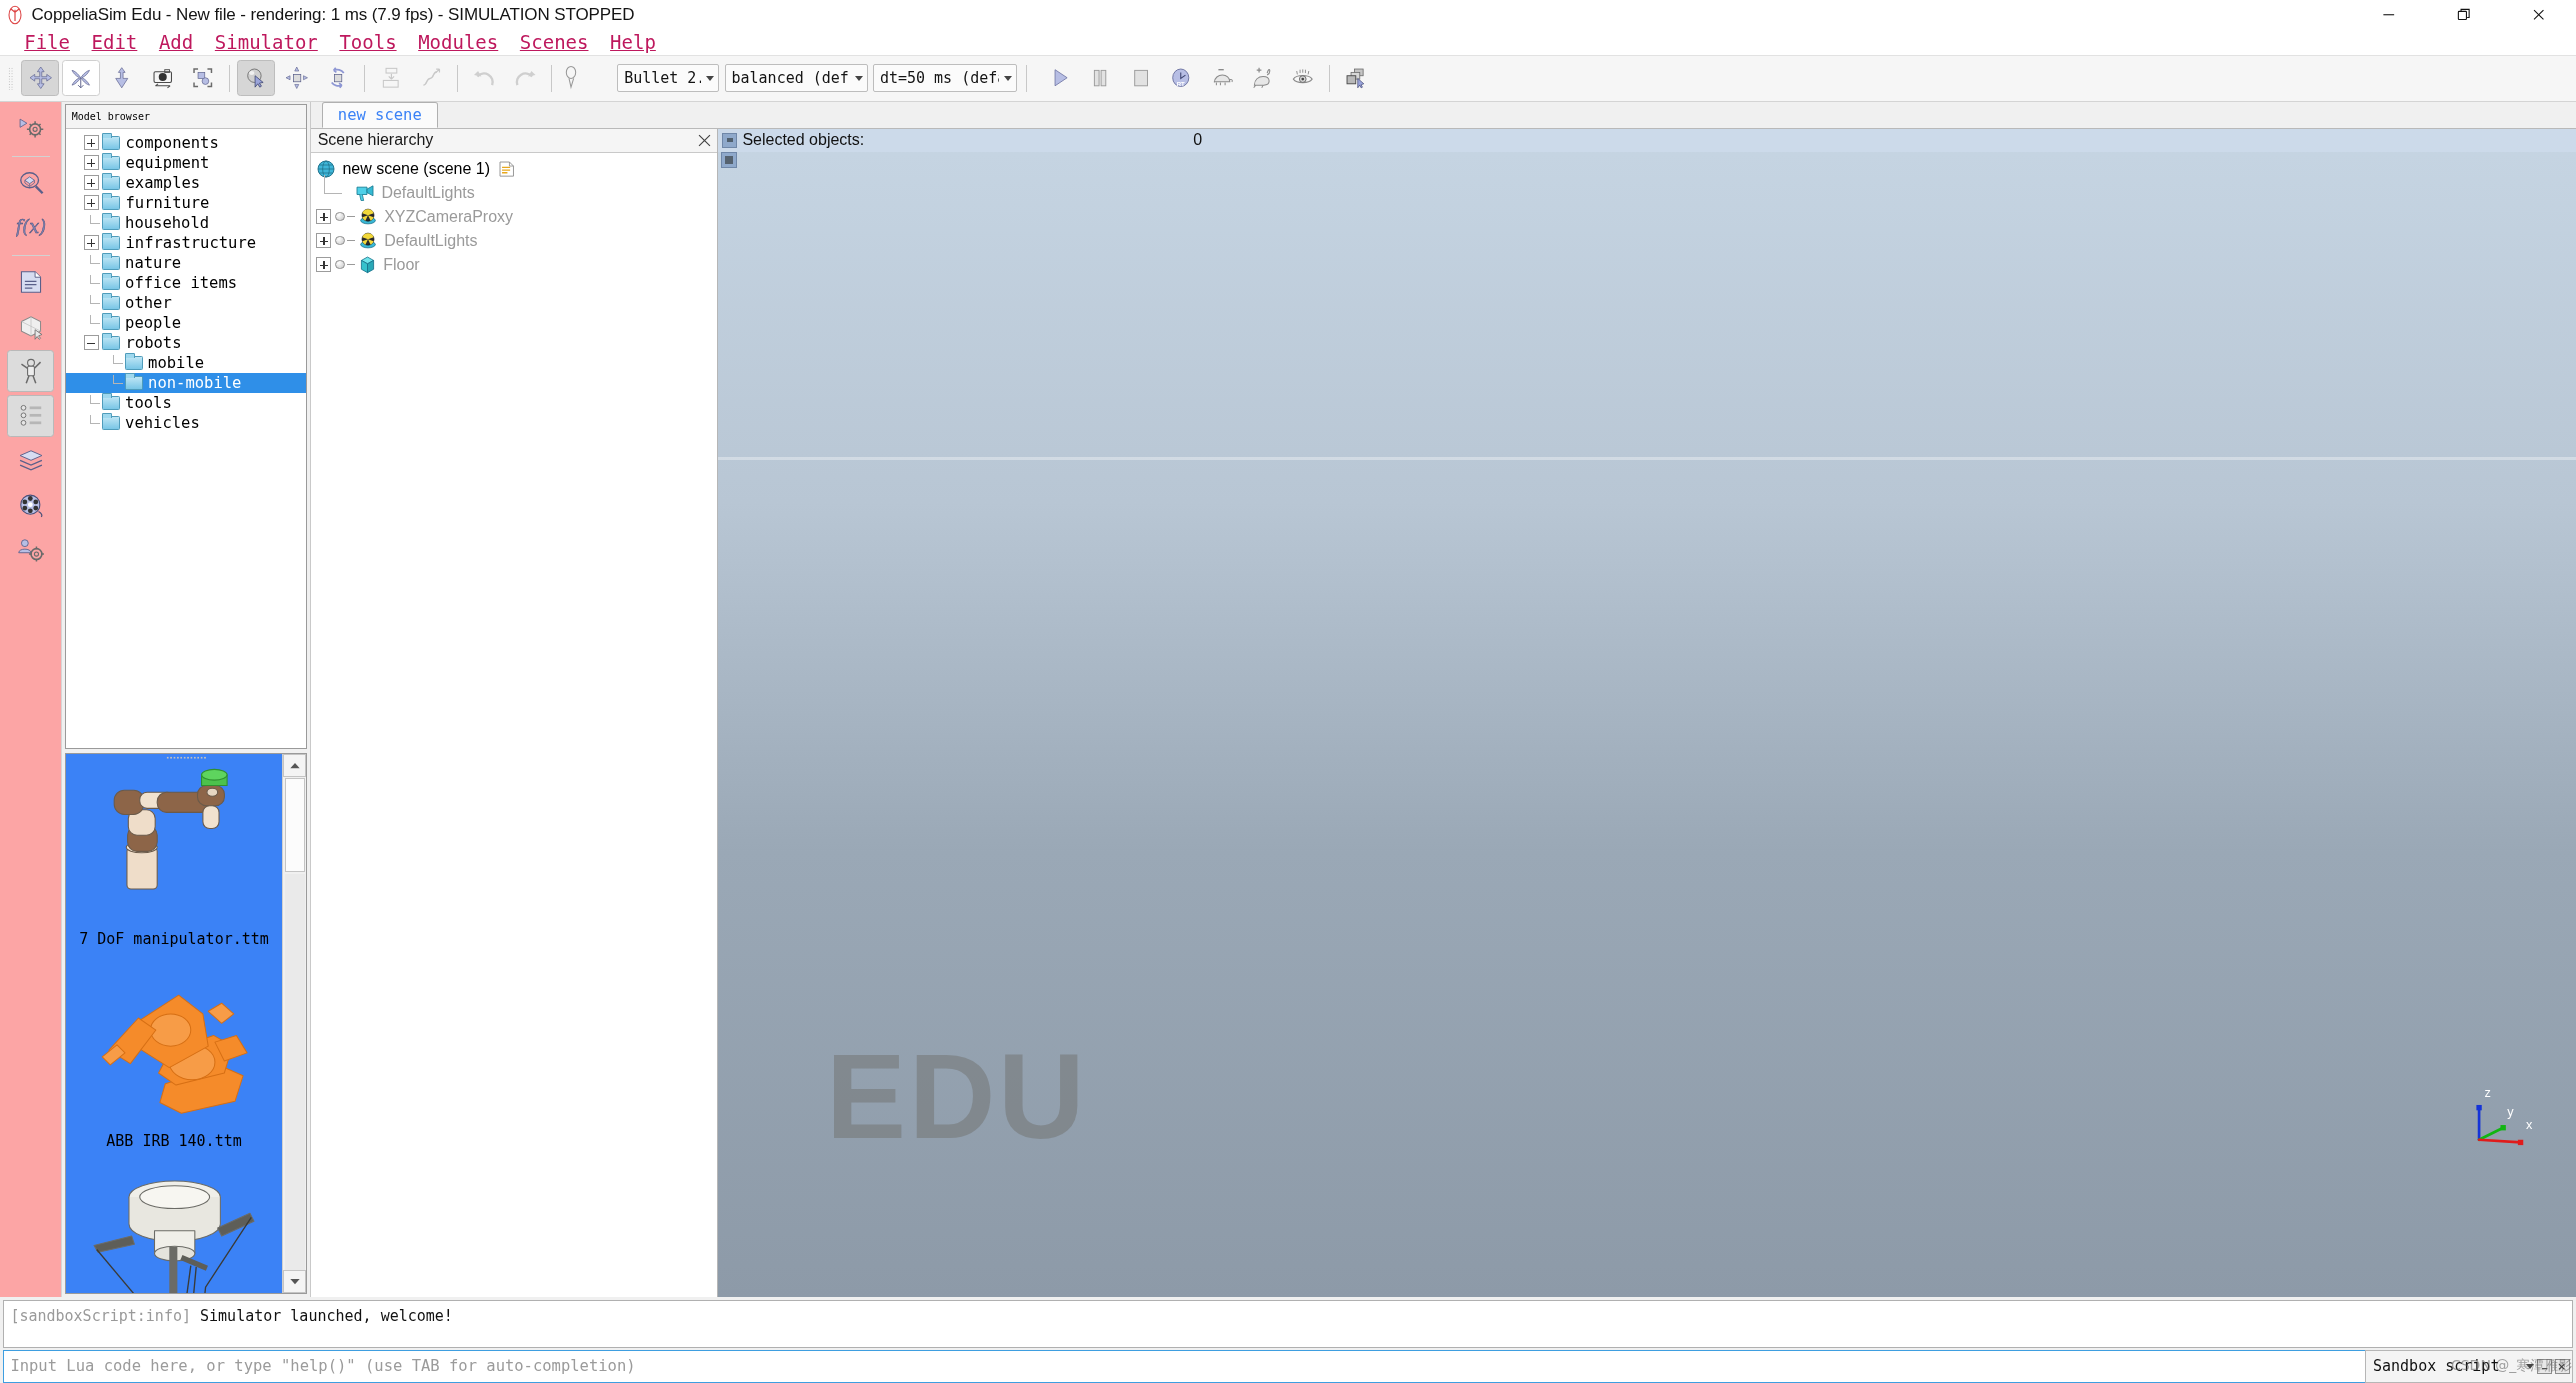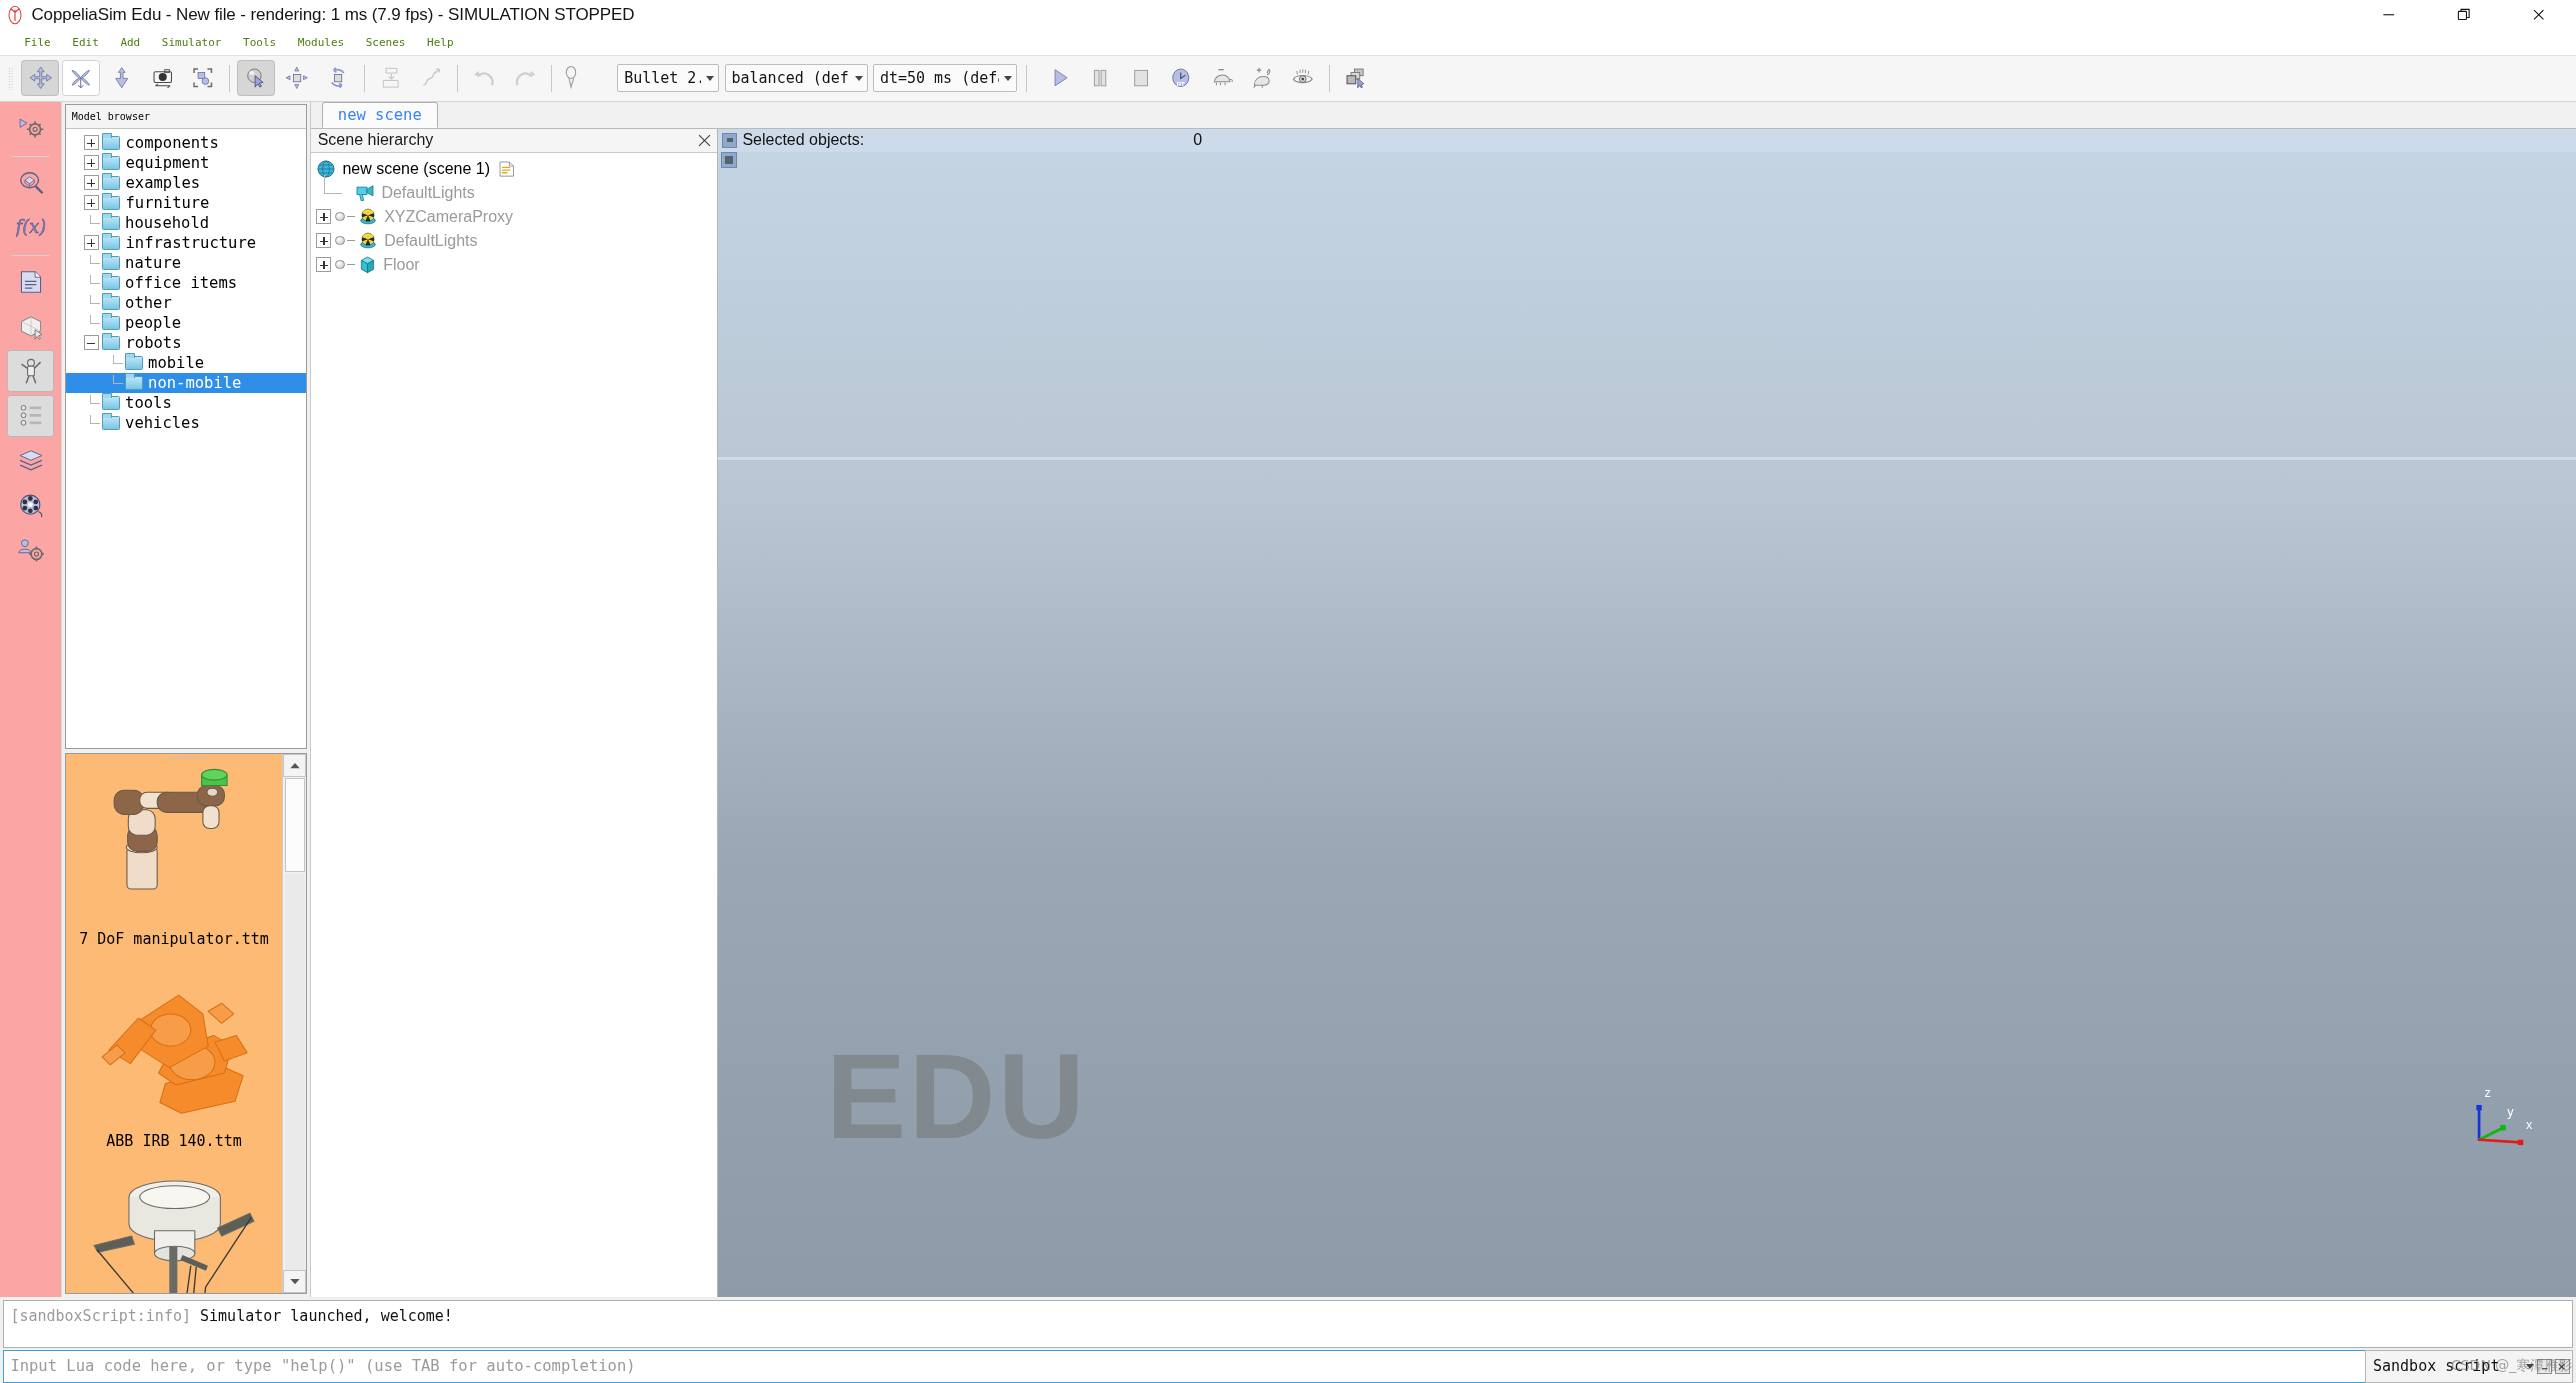--- a/index.html
+++ b/index.html
@@ -44,22 +44,22 @@
   
   .menubar {
     height: 25.5px; min-height: 25.5px;
     background: #ffffff;
     border-bottom: 0.7px solid #e2e2e2;
     display: flex; align-items: center;
     padding-left: 13.4px;
   }
   .menu-item {
     font-family: "DejaVu Sans Mono", monospace;
-    font-size: 11px; color: #4d7c0f; padding: 0 10.8px;
-    line-height: 25.5px; white-space: nowrap;
+    font-size: 19px; color: #be185d; padding: 0 10.8px;
+    line-height: 25.5px; white-space: nowrap; text-decoration: underline;
   }
 
   
   .toolbar {
     height: 46px; min-height: 46px;
     background: #f6f6f6;
     border-bottom: 0.7px solid #d4d4d4;
     display: flex; align-items: center;
     padding-left: 2.7px;
   }
@@ -201,21 +201,21 @@
   .tlabel {
     font-family: "DejaVu Sans Mono", monospace;
     font-size: 15.5px; color: #000; line-height: 20px;
   }
   .trow.sel .tlabel { color: #fff; }
   .tindent { width: 23px; flex: 0 0 auto; }
 
   
   .mb-models {
     flex: 1; margin: 4px 2.7px 2.7px 2.7px;
-    background: #fdba74; border: 0.7px solid #9a9a9a;
+    background: #3b82f6; border: 0.7px solid #9a9a9a;
     display: flex; min-height: 0; position: relative;
   }
   .mm-grip {
     position: absolute; top: 0; left: 0; right: 0; height: 8px;
     display: flex; align-items: center; justify-content: center;
   }
   .mm-grip i {
     display: block; width: 40px; height: 3.4px;
     background-image: radial-gradient(#c0c0c0 40%, transparent 41%);
     background-size: 3.4px 3.4px;

